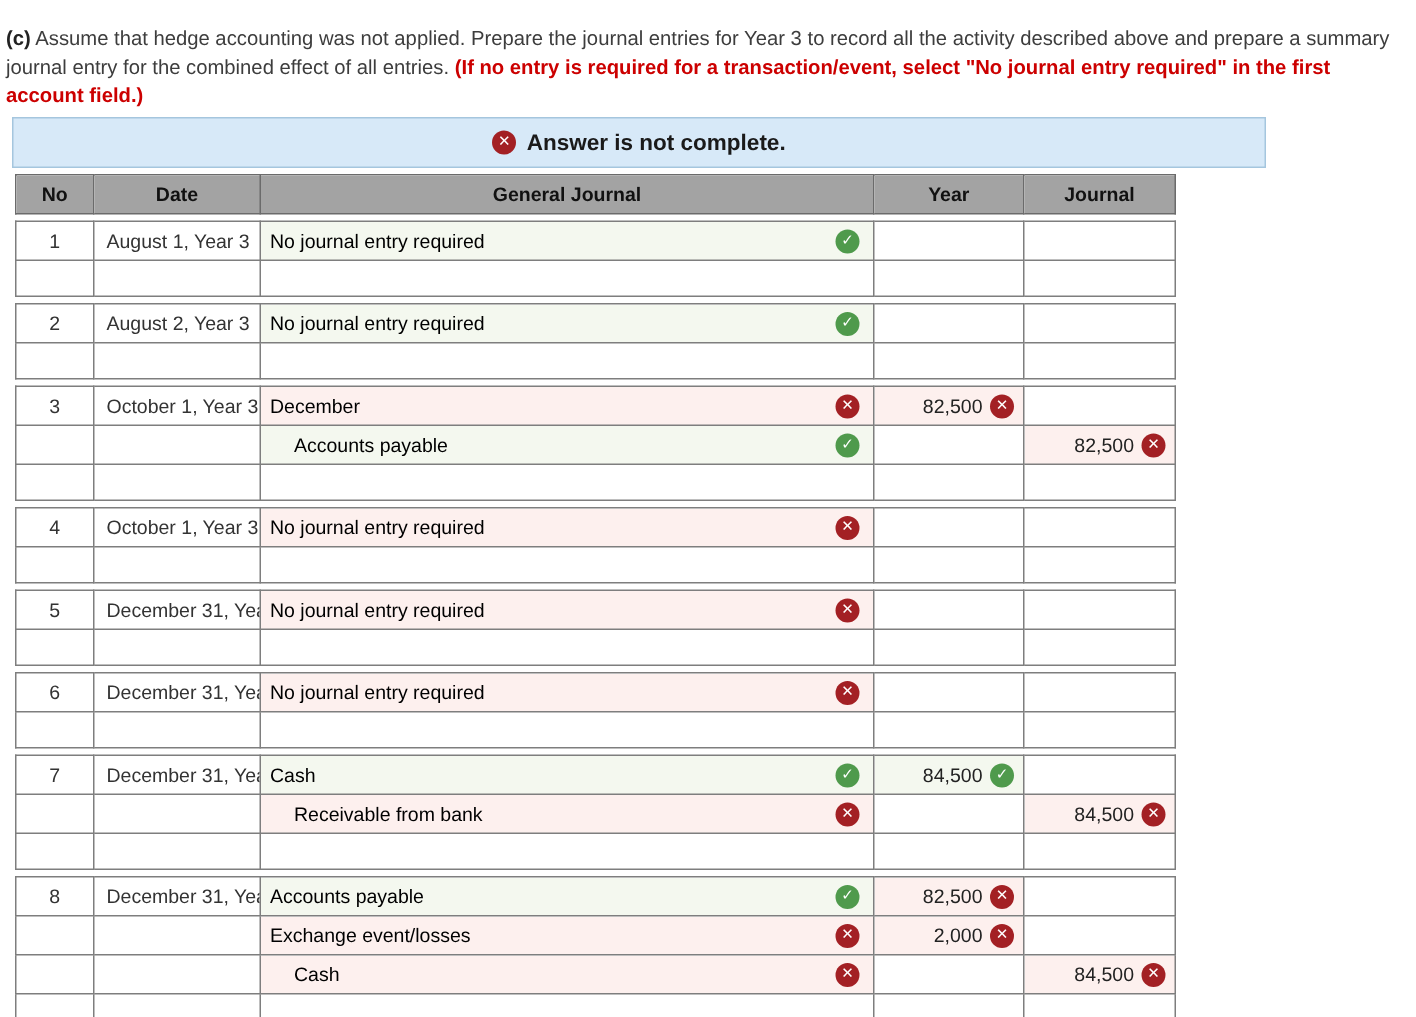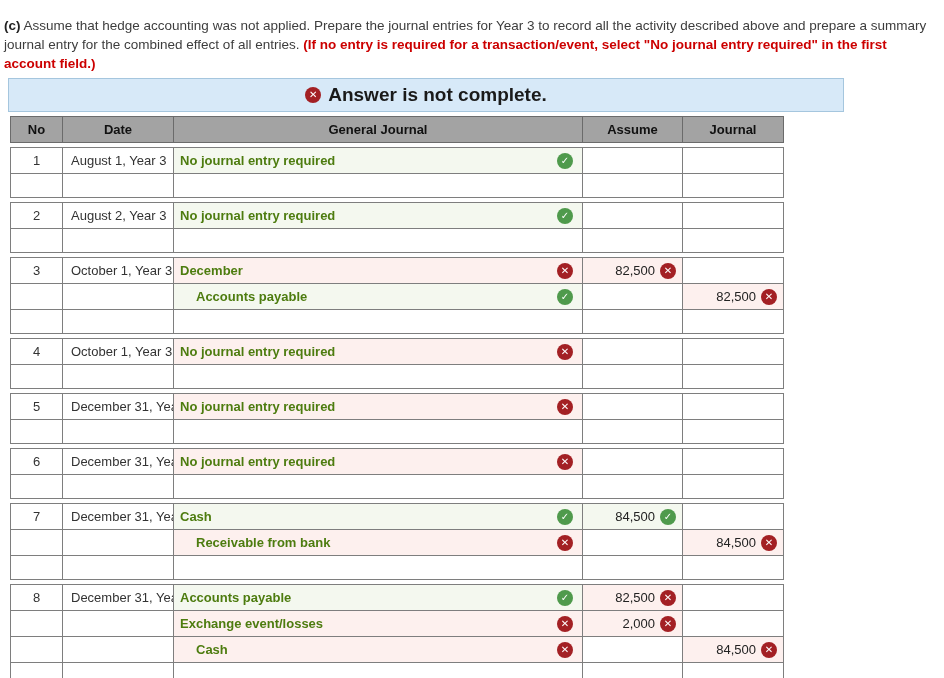--- a/index.html
+++ b/index.html
@@ -13,21 +13,21 @@
     position:absolute; left:4px; top:16px; width:938px;
     font-size:13.5px; line-height:19px; color:#3d3d3d;
   }
   .instructions .lead { font-weight:bold; color:#222; }
   .instructions .red { font-weight:bold; color:#cc0000; }
   .banner {
     position:absolute; left:8px; top:78px; width:836px; height:34px;
     background:#d7e9f8; border:1px solid #a5c6de;
     display:flex; align-items:center; justify-content:center; gap:7px;
   }
-  .banner-text { font-weight:bold; font-size:19px; color:#1a1a1a; }
+  .banner-text { font-weight:bold; font-size:15px; color:#1a1a1a; }
   .circ {
     display:inline-flex; align-items:center; justify-content:center;
     width:16px; height:16px; border-radius:50%;
     color:#ffffff; font-size:10px; font-weight:bold; flex:0 0 16px;
     line-height:16px; text-align:center;
   }
   .circ.err { background:#a32024; }
   .circ.ok  { background:#4f9a4c; }
   .journal { position:absolute; left:10px; top:116px; width:773px; }
   table { border-collapse:collapse; table-layout:fixed; width:773px; }
@@ -40,21 +40,21 @@
     text-align:center; border-color:#6b6b6b;
   }
   td { height:26px; background:#ffffff; }
   td.no { text-align:center; color:#333; }
   td.date { padding:0 12px 0 8px; white-space:nowrap; color:#333; }
   td.gj { padding:0; }
   .gj-inner {
     display:flex; align-items:center; justify-content:space-between;
     height:100%; padding:0 9px 0 6px; white-space:nowrap;
   }
-  .gj-inner .acct { color:#4d7c0f;font-weight:bold; }
+  .gj-inner .acct { color:#000000; }
   .gj-inner.indent { padding-left:22px; }
   td.amt { padding:0; }
   .amt-inner {
     display:flex; align-items:center; justify-content:flex-end; gap:5px;
     height:100%; padding:0 6px;
   }
   .bg-ok  { background:#f4f8ef !important; }
   .bg-err { background:#fdf0ee !important; }
   td.spacer { height:24px; background:#ffffff; }
 </style>
@@ -75,21 +75,21 @@
         <col class="c-date">
         <col class="c-gj">
         <col class="c-db">
         <col class="c-cr">
       </colgroup>
     <thead>
       <tr>
         <th>No</th>
         <th>Date</th>
         <th>General Journal</th>
-        <th>Assume</th>
+        <th>Year</th>
         <th>Journal</th>
       </tr>
     </thead>
   </table>
   <div id="entries">
       <table class="entry">
         <colgroup>
           <col class="c-no">
           <col class="c-date">
           <col class="c-gj">

